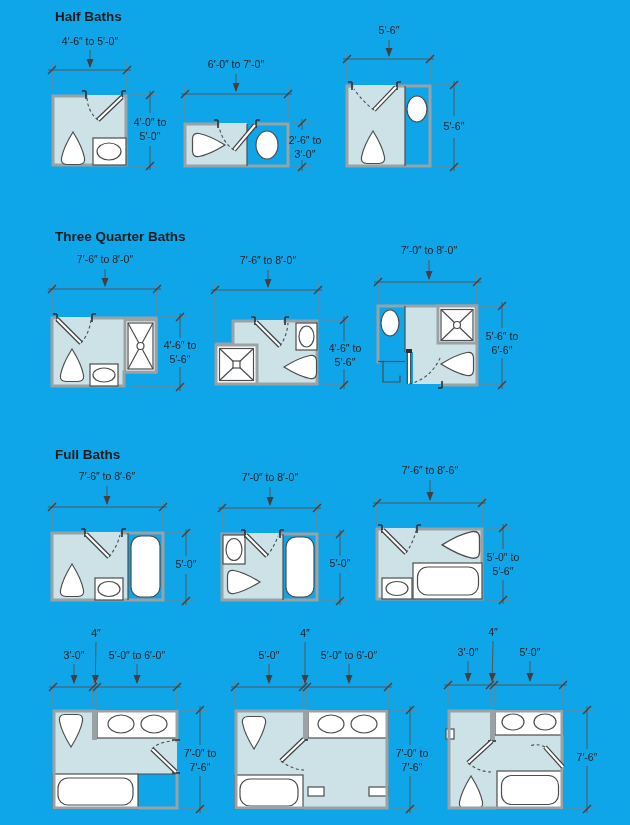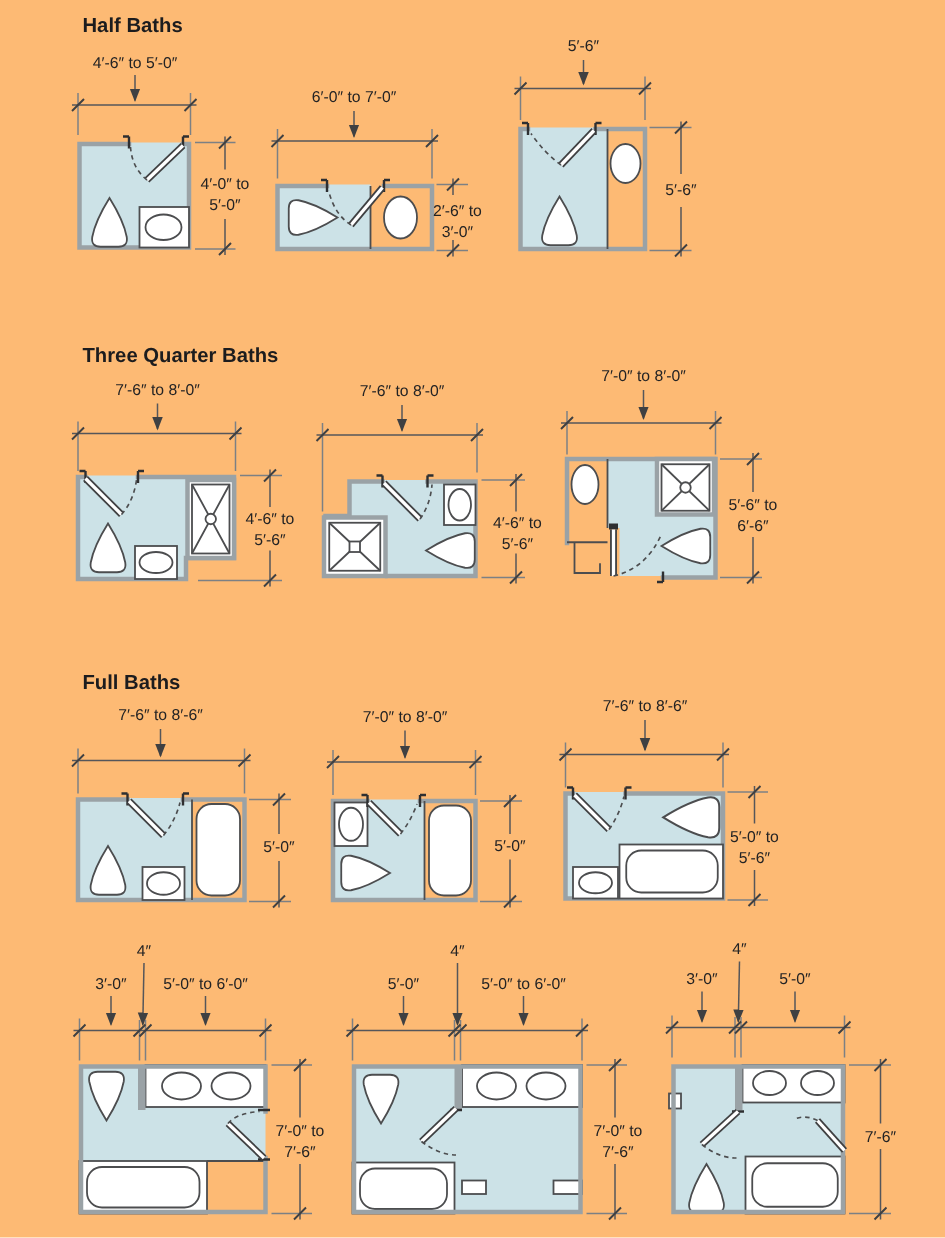--- a/index.html
+++ b/index.html
@@ -1,16 +1,16 @@
 <!DOCTYPE html>
 <html><head>
 <meta charset="utf-8">
 <style>
   html,body{margin:0;padding:0;background:#ffffff;}
-  .page{position:relative;width:630px;height:825px;background:#fdba74;overflow:hidden;}
+  .page{position:relative;width:630px;height:825px;background:#0ea5e9;overflow:hidden;}
   svg{display:block;}
   .blue{fill:#cce2e7;}
   .wall{fill:none;stroke:#9aa2a6;stroke-width:3;stroke-linecap:square;}
   .fx{fill:#ffffff;stroke:#4c4d4f;stroke-width:1.2;}
   .ln{fill:none;stroke:#4c4d4f;stroke-width:1.2;}
   .stub{fill:#9aa2a6;stroke:none;}
   .leaf1{stroke:#3f4042;stroke-width:4.6;}
   .leaf2{stroke:#ffffff;stroke-width:2.2;}
   .swing{fill:none;stroke:#4c4d4f;stroke-width:1.1;stroke-dasharray:3 2.6;}
   .dim{stroke:#55565a;stroke-width:1;fill:none;}

